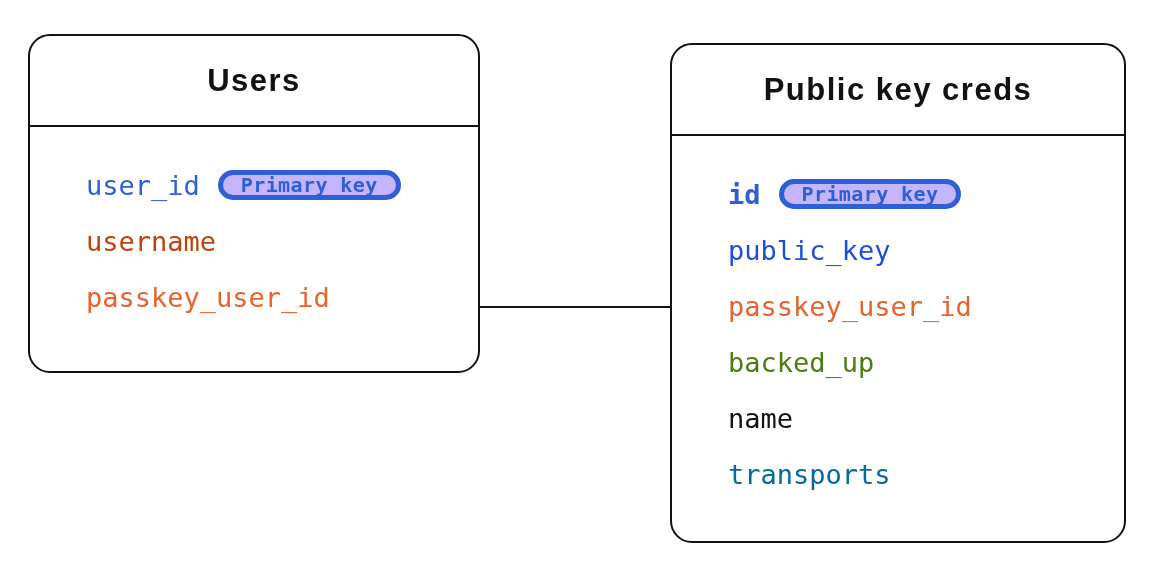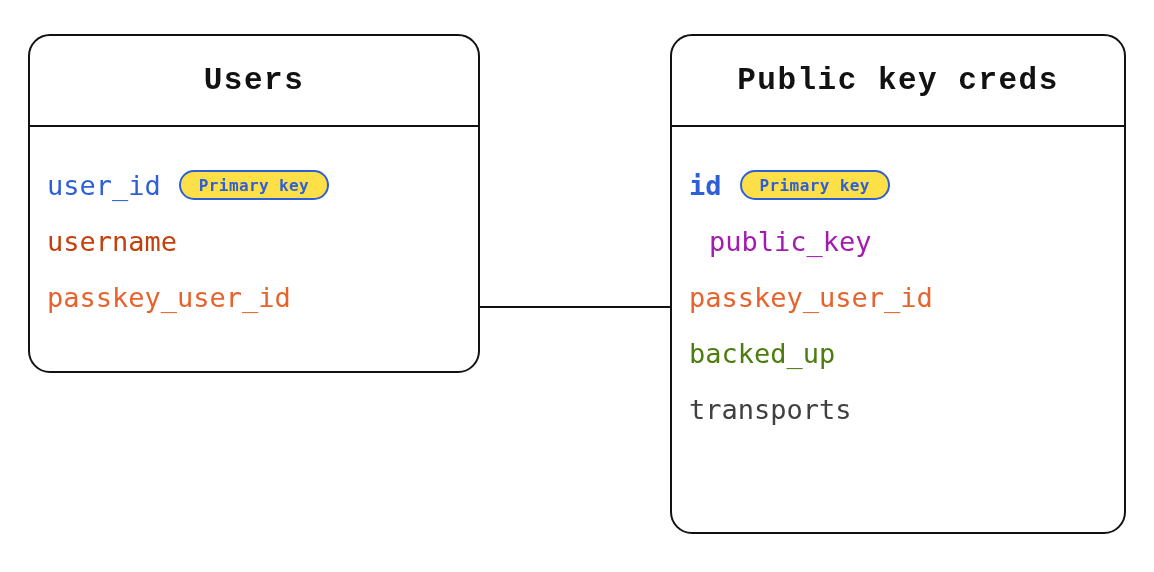--- a/index.html
+++ b/index.html
@@ -40,37 +40,37 @@
   .entity-header {
     box-sizing: border-box;
     height: 91px;
     display: flex;
     align-items: center;
     justify-content: center;
     border-bottom: 2px solid #121212;
   }
 
   .entity-title {
-    font-family: Liberation Mono, monospace;
+    font-family: Liberation Sans, sans-serif;
     font-weight: 700;
     font-size: 31px;
     letter-spacing: 1.5px;
     color: #121212;
     white-space: nowrap;
   }
 
   .entity-fields {
     padding: 30px 0 0 0;
   }
 
   .field-row {
     display: flex;
     align-items: center;
     height: 56px;
-    padding-left: 17px;
+    padding-left: 56px;
   }
 
   .field-name {
     font-family: "DejaVu Sans Mono", "Liberation Mono", monospace;
     font-size: 27px;
     color: #121212;
     white-space: nowrap;
     line-height: 1;
   }
 
@@ -79,29 +79,29 @@
 
   
   .pk-badge {
     margin-left: 18px;
     box-sizing: border-box;
     display: inline-flex;
     align-items: center;
     justify-content: center;
     height: 30px;
     padding: 0 18px;
-    border: 2px solid #4c1d95;
+    border: 5px solid #4c1d95;
     border-radius: 999px;
     color: #2F5FD6;
     font-family: "DejaVu Sans Mono", "Liberation Mono", monospace;
     font-weight: 700;
-    font-size: 16px;
+    font-size: 20px;
     letter-spacing: 0.4px;
     white-space: nowrap;
-    background: #fde047;
+    background: #c4b5fd;
   }
 </style>
 </head>
 <body>
 
 <div id="canvas">
 
 <div class="connector" style="left: 480px; top: 306px; width: 190px; background: rgb(18, 18, 18);"></div>
     <div class="entity" style="left: 28px; top: 34px; width: 452px; height: 339px; border-color: rgb(18, 18, 18);">
       <div class="entity-header" style="border-bottom-color: rgb(18, 18, 18);">
@@ -113,36 +113,39 @@
           <span class="pk-badge" style="color: rgb(47, 95, 214); border-color: rgb(47, 95, 214);">Primary key</span>
         </div>
         <div class="field-row">
           <span class="field-name" style="color: #c2410c;">username</span>
         </div>
         <div class="field-row">
           <span class="field-name fk" style="color: rgb(232, 98, 44);">passkey_user_id</span>
         </div>
       </div>
     </div>
-    <div class="entity" style="left: 670px; top: 34px; width: 456px; height: 500px; border-color: rgb(18, 18, 18);">
+    <div class="entity" style="left: 670px; top: 43px; width: 456px; height: 500px; border-color: rgb(18, 18, 18);">
       <div class="entity-header" style="border-bottom-color: rgb(18, 18, 18);">
         <div class="entity-title">Public key creds</div>
       </div>
       <div class="entity-fields">
         <div class="field-row">
           <span class="field-name key" style="color: rgb(47, 95, 214); font-weight: bold;">id</span>
           <span class="pk-badge" style="color: rgb(47, 95, 214); border-color: rgb(47, 95, 214);">Primary key</span>
         </div>
         <div class="field-row">
-          <span class="field-name" style="color: #a21caf; margin-left: 20px;">public_key</span>
+          <span class="field-name" style="color: #1d4ed8;">public_key</span>
         </div>
         <div class="field-row">
           <span class="field-name fk" style="color: rgb(232, 98, 44);">passkey_user_id</span>
         </div>
         <div class="field-row">
           <span class="field-name" style="color: #4d7c0f;">backed_up</span>
         </div>
         <div class="field-row">
-          <span class="field-name" style="color: #404040;">transports</span>
+          <span class="field-name" style="color: rgb(18, 18, 18);">name</span>
+        </div>
+        <div class="field-row">
+          <span class="field-name" style="color: #0369a1;">transports</span>
         </div>
       </div>
     </div>
   </div>
 
 </body></html>

